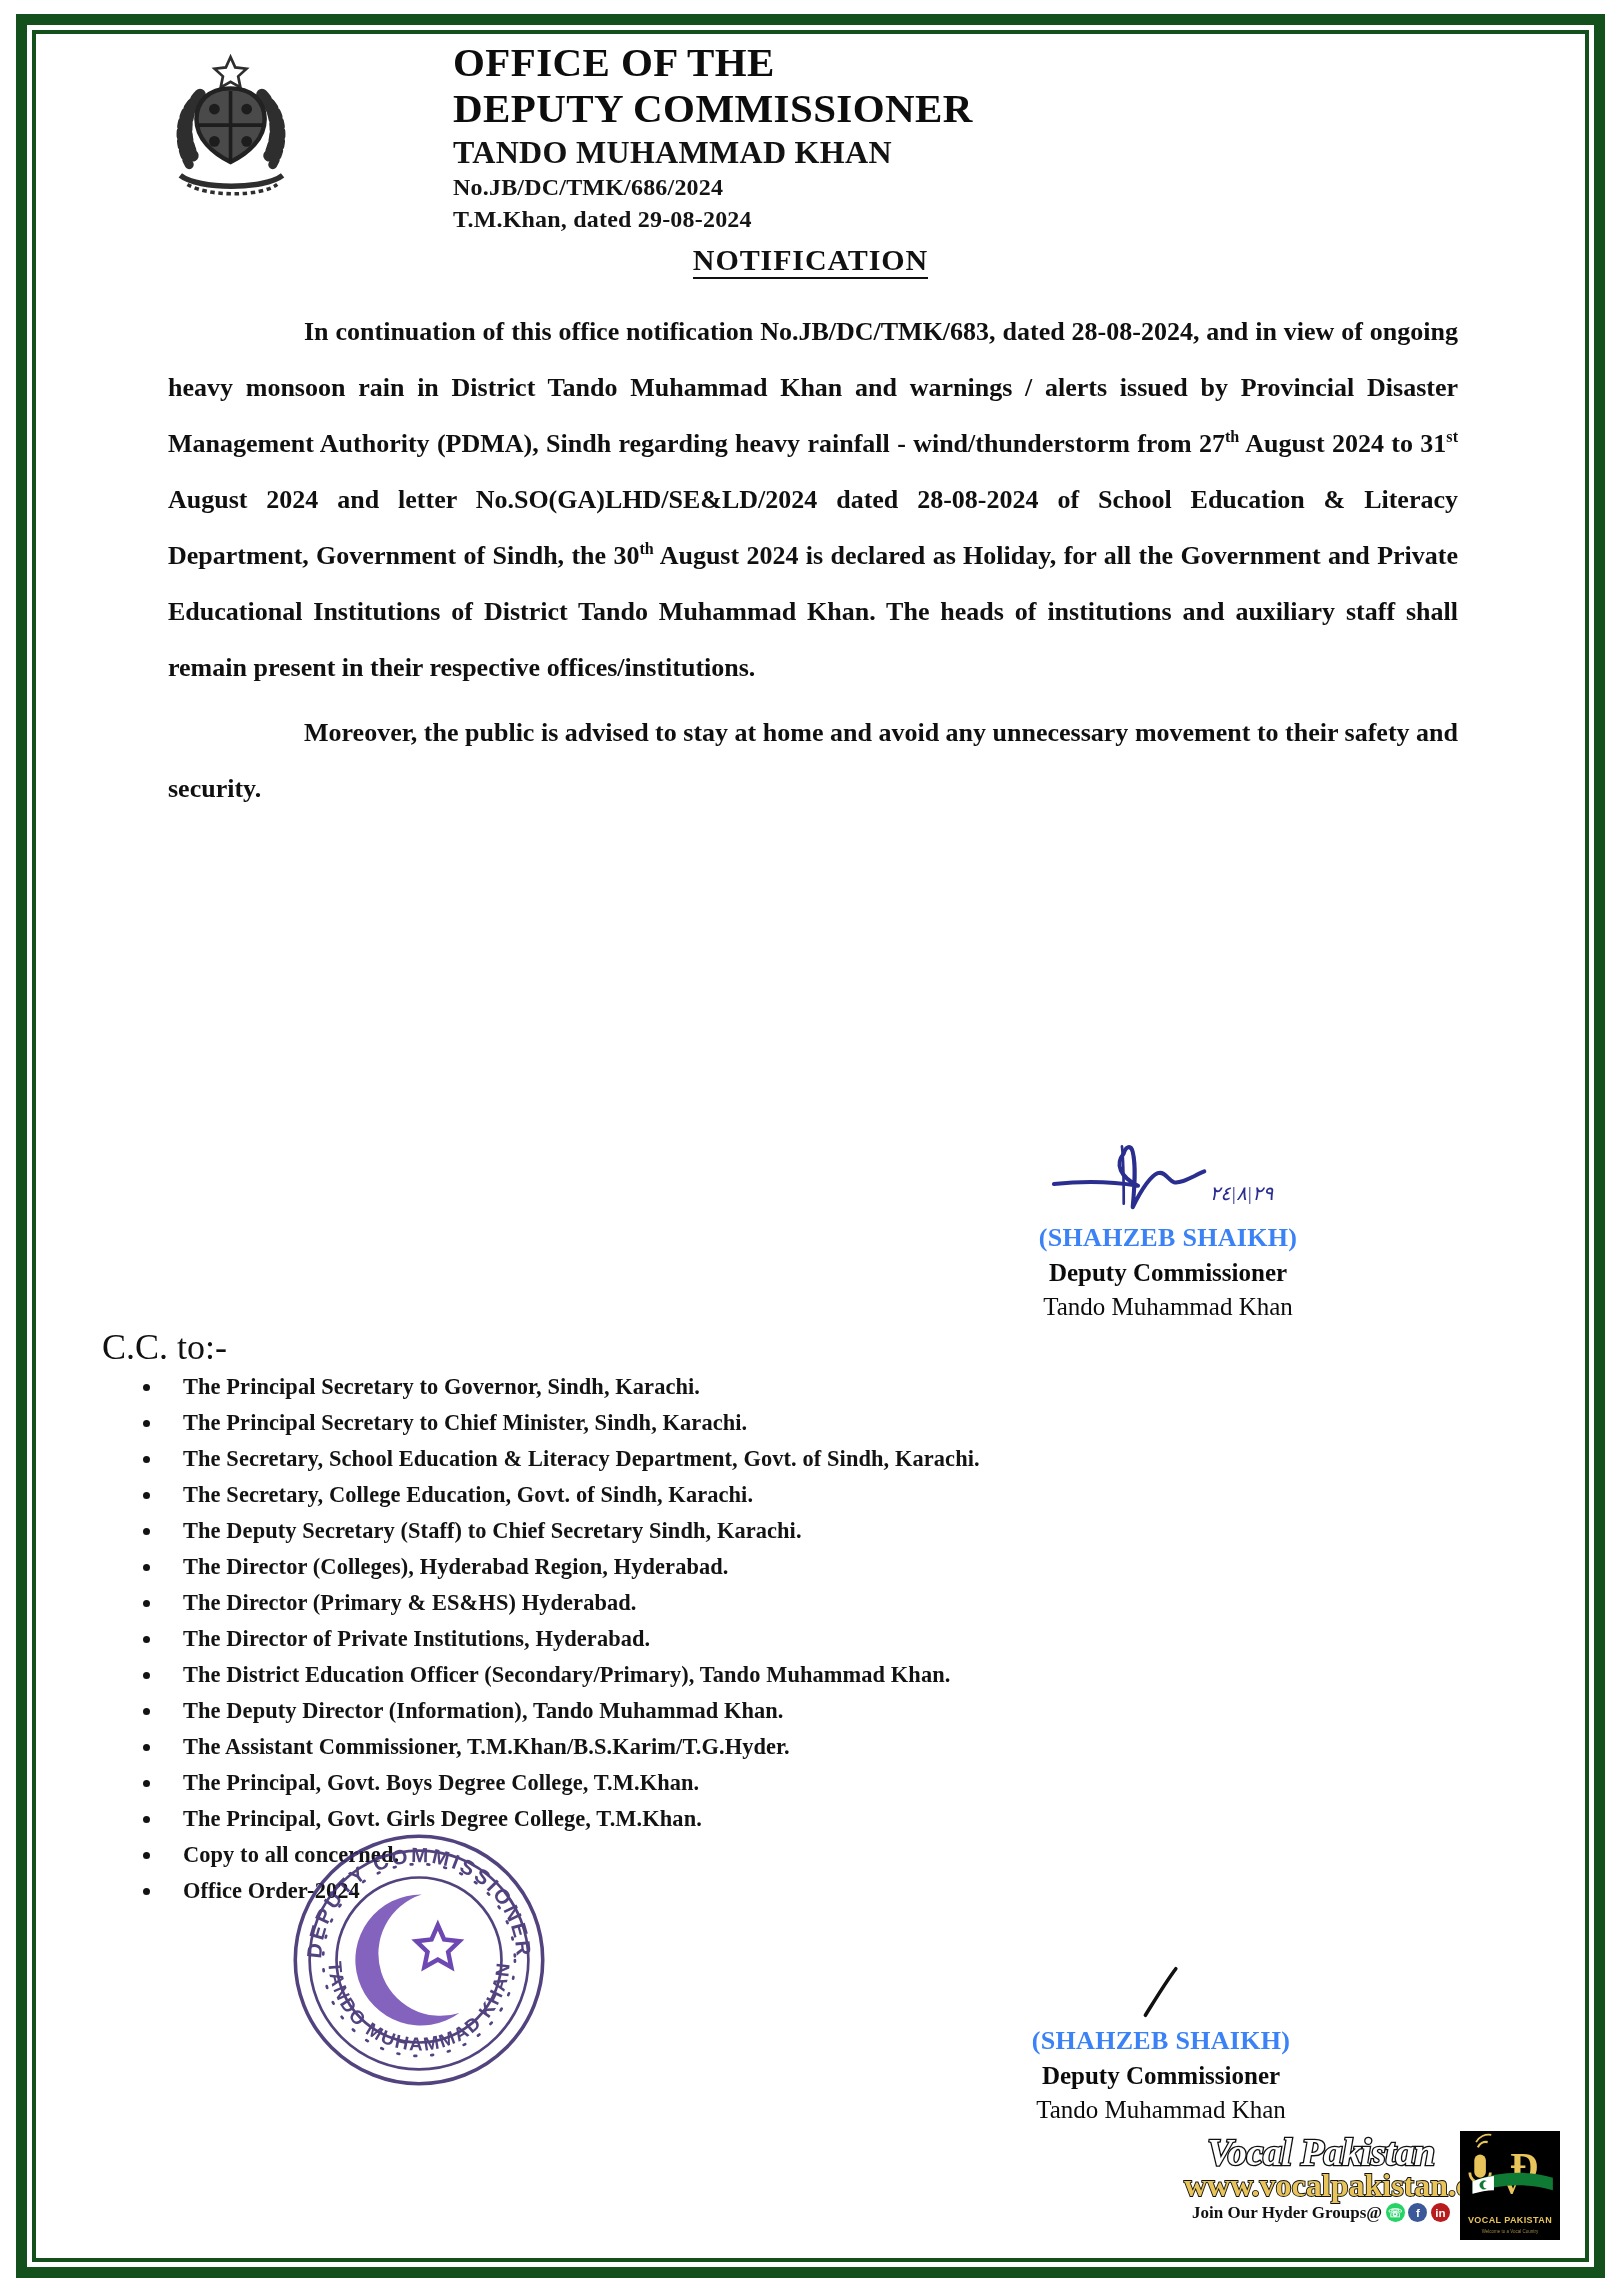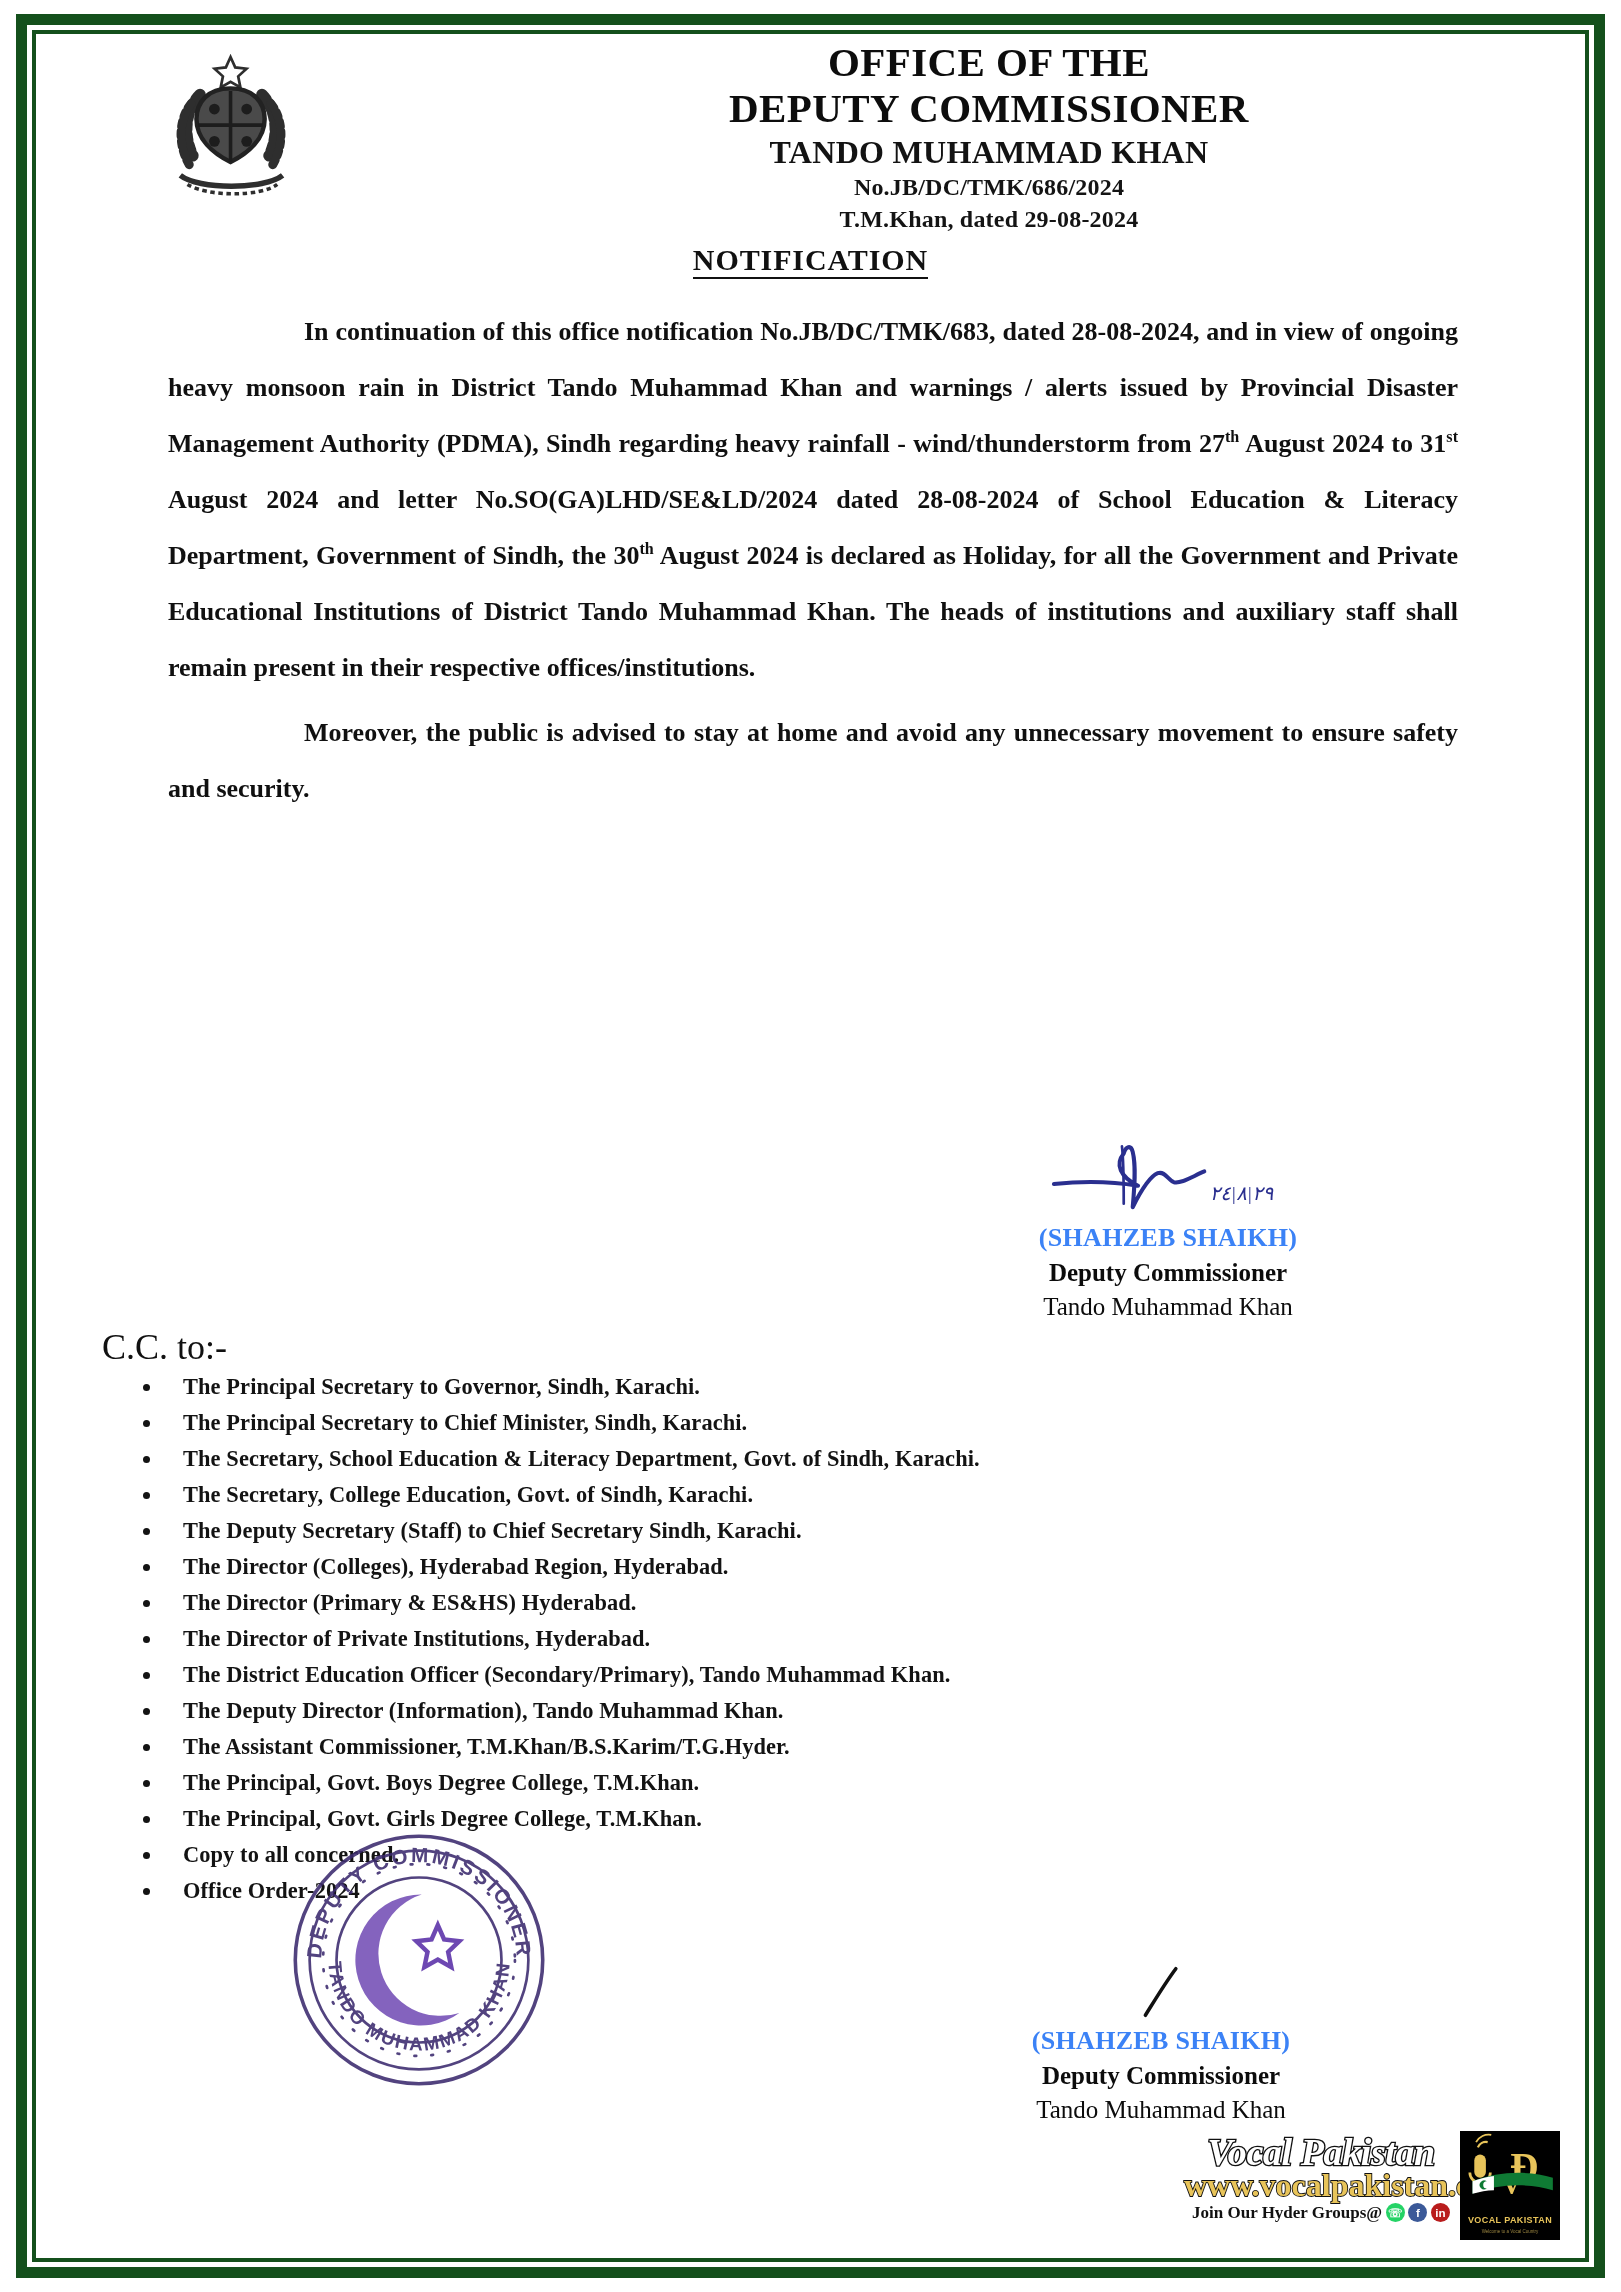--- a/index.html
+++ b/index.html
@@ -56,24 +56,23 @@
   }
   #emblem {
     position: absolute;
     left: 107px;
     top: 9px;
     width: 166px;
     height: 166px;
   }
   #header-text {
     position: absolute;
-    left: 424px;
+    left: 412px;
     top: 0px;
     width: 1048px;
-    text-align: center;
   }
   .hdr-line1, .hdr-line2 {
     font-family: "Liberation Serif", "DejaVu Serif", serif;
     font-weight: bold;
     font-size: 41px;
     line-height: 46px;
     letter-spacing: 0.4px;
     color: #0d0d0d;
   }
   .hdr-line3 {
@@ -385,21 +384,21 @@
     </div>
   </div>
 
   <div id="notif-title">
     <span>NOTIFICATION</span>
   </div>
 
   <div id="body-text">
     <p class="indent"><span>In continuation of this office notification No.JB/DC/TMK/683, dated 28-08-2024, and in view of ongoing heavy monsoon rain in District Tando Muhammad Khan and warnings / alerts issued by Provincial Disaster Management Authority (PDMA), Sindh regarding heavy rainfall - wind/thunderstorm from 27</span><sup>th</sup><span> August 2024 to 31</span><sup>st</sup><span> August 2024 and letter No.SO(GA)LHD/SE&amp;LD/2024 dated 28-08-2024 of School Education &amp; Literacy Department, Government of Sindh, the </span><b>30</b><b><sup>th</sup></b><b> August 2024</b><span> is declared as </span><b>Holiday</b><span>, for all the Government and Private Educational Institutions of District Tando Muhammad Khan. The heads of institutions and auxiliary staff shall remain present in their respective offices/institutions.</span></p>
 
-    <p class="indent">Moreover, the public is advised to stay at home and avoid any unnecessary movement to ensure safety and security.</p>
+    <p class="indent">Moreover, the public is advised to stay at home and avoid any unnecessary movement to their safety and security.</p>
   </div>
 
   <div id="sig1">
     <div class="sig-scribble">
       <svg viewBox="0 0 300 86" width="269" height="77" aria-hidden="true">
         <path d="M22 48 C60 44 92 46 116 50 C96 40 90 26 100 14 C102 6 108 4 110 12 C114 28 112 52 110 74 C118 58 128 40 138 36 C146 33 150 44 156 46 C164 48 176 40 190 34" stroke="#2a2f8f" stroke-width="4.5" fill="none" stroke-linecap="round" stroke-linejoin="round"></path>
         <path d="M98 6 C100 22 100 46 100 70" stroke="#2a2f8f" stroke-width="3" fill="none" stroke-linecap="round"></path>
         <text x="196" y="66" font-family="Liberation Serif, serif" font-size="22" font-style="italic" fill="#2a2f8f">٢٩|٨|٢٤</text>
       </svg>
     </div>

